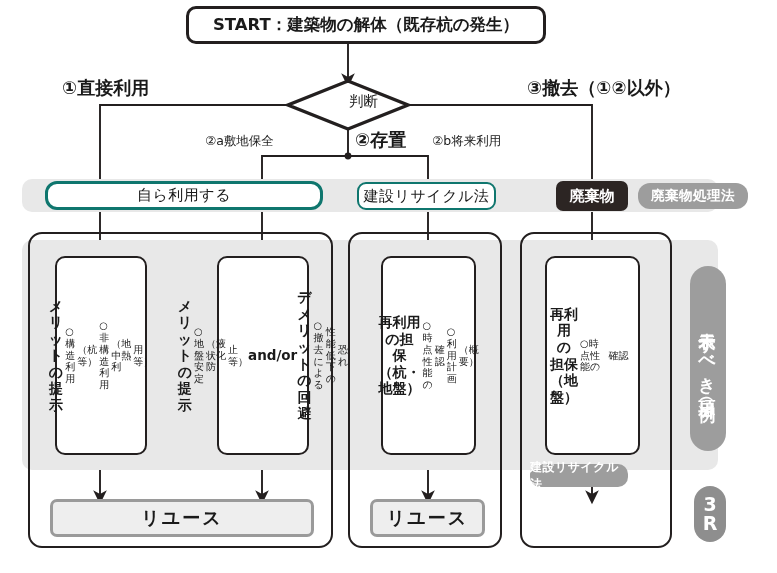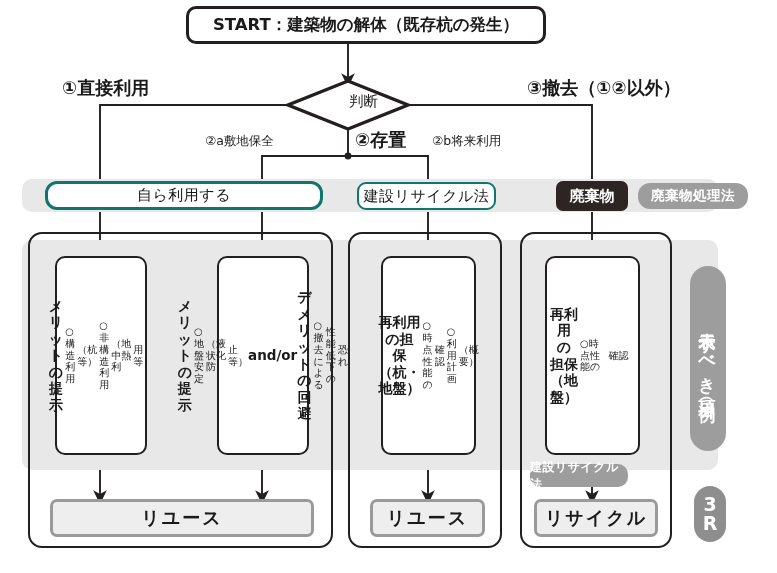--- a/index.html
+++ b/index.html
@@ -191,23 +191,20 @@
   <div class="abs chip-gray sm" style="left:530px;top:464px;width:98px;height:23px;">
     <span>建設リサイクル法</span>
   </div>
 
   <div class="abs pill" style="left:50px;top:499px;width:264px;height:38px;">
     <span>リユース</span>
   </div>
   <div class="abs pill" style="left:370px;top:499px;width:115px;height:38px;">
     <span>リユース</span>
   </div>
-  <div class="abs pill" style="left:534px;top:499px;width:124px;height:38px;">
-    <span>リサイクル</span>
-  </div>
 
   <div class="abs vlabel" style="left:690px;top:266px;width:36px;height:185px;">
     <span>表示すべき項目（例）</span>
   </div>
   <div class="abs badge3r" style="left:694px;top:486px;width:32px;height:56px;">
     <span>3</span>
     <span>R</span>
   </div>
 
 </div>

